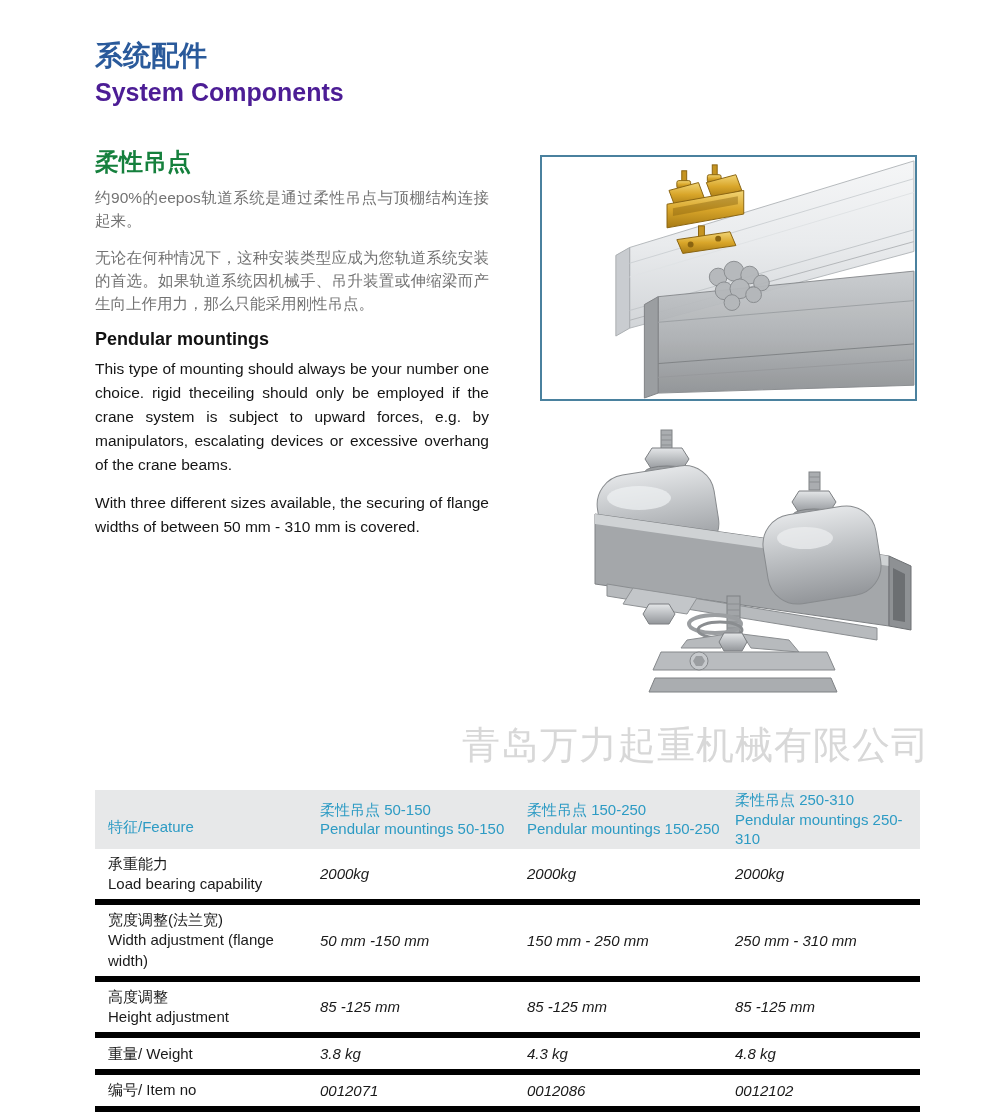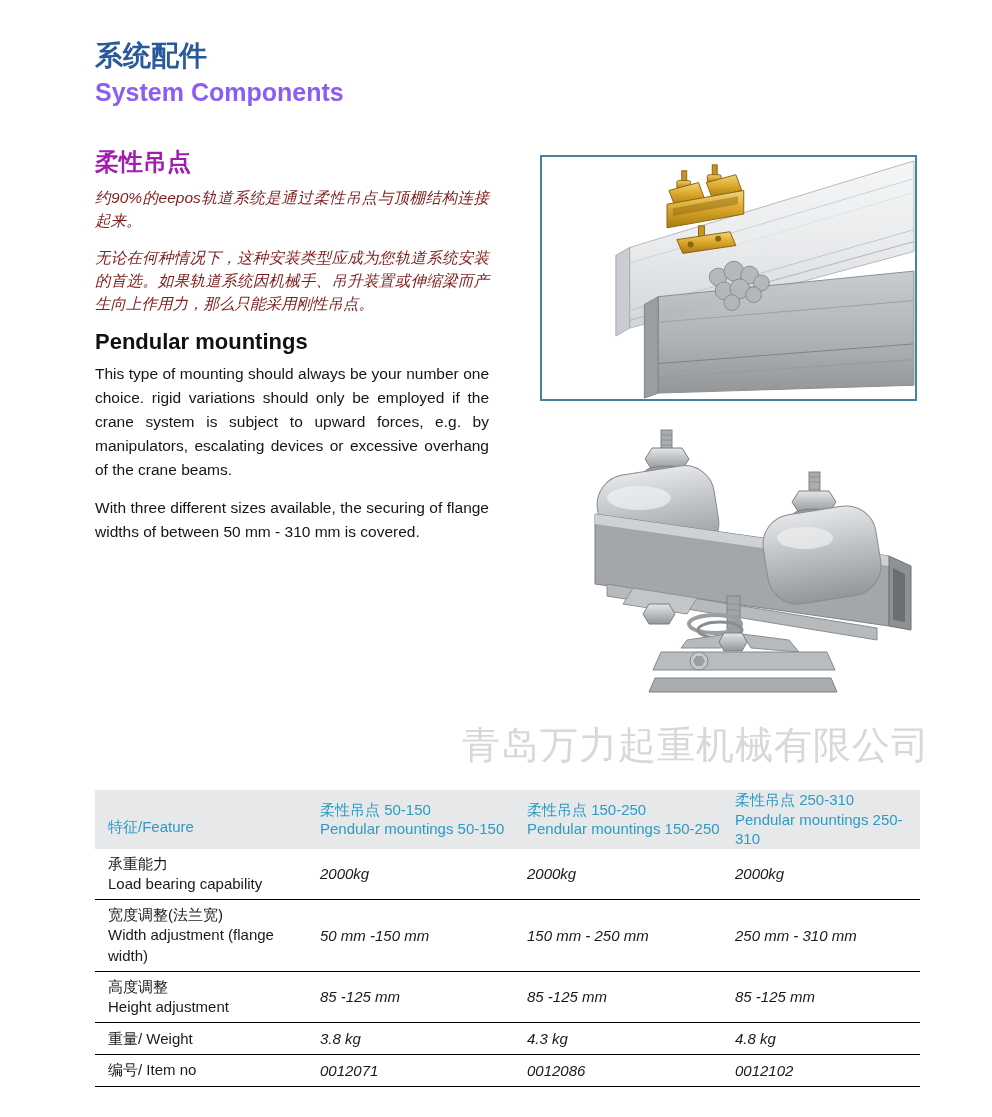--- a/index.html
+++ b/index.html
@@ -3,44 +3,44 @@
 <meta charset="utf-8">
 <style>
   html,body{margin:0;padding:0;background:#ffffff;}
   .page{
     position:relative;width:987px;height:1117px;background:#ffffff;overflow:hidden;
     font-family:"Liberation Sans","DejaVu Sans",sans-serif;color:#1a1a1a;
   }
   
   .page-header{position:absolute;left:95px;top:38px;}
   .title-zh{font-size:28px;font-weight:700;color:#2a5a9b;line-height:1.25;margin:0;}
-  .title-en{font-size:25px;font-weight:600;color:#8b5cf6;line-height:1.2;margin:4px 0 4px 0;}
+  .title-en{font-size:25px;font-weight:600;color:#4c1d95;line-height:1.2;margin:4px 0 4px 0;}
   
   .left-col{position:absolute;left:95px;top:146px;width:394px;}
-  .h-zh{font-size:24px;font-weight:700;color:#a21caf;margin:0 0 8px 0;}
-  .p-zh{font-size:15.5px;line-height:1.5;text-align:justify;margin:0 0 13px 0;color:#7f1d1d;font-style:italic;}
-  .h-en{font-size:22px;font-weight:600;color:#111;margin:14px 0 7px 0;}
+  .h-zh{font-size:24px;font-weight:700;color:#15803d;margin:0 0 8px 0;}
+  .p-zh{font-size:15.5px;line-height:1.5;text-align:justify;margin:0 0 13px 0;color:#737373;}
+  .h-en{font-size:18px;font-weight:600;color:#111;margin:14px 0 7px 0;}
   .p-en{font-size:15.5px;line-height:1.55;text-align:justify;margin:0 0 14px 0;color:#151515;}
   
   .figure-top{position:absolute;left:540px;top:155px;width:377px;height:246px;
     border:2px solid #4a819e;box-sizing:border-box;background:#fff;}
   .figure-bottom{position:absolute;left:537px;top:416px;width:386px;height:290px;background:#fff;}
   .figure-top svg,.figure-bottom svg{display:block;width:100%;height:100%;}
   
   .watermark{position:absolute;left:462px;top:720px;font-size:38px;color:#d8d8d8;
     white-space:nowrap;letter-spacing:1px;font-weight:400;}
   
   .spec-table{position:absolute;left:95px;top:790px;width:825px;font-size:15px;}
   .t-header{display:grid;grid-template-columns:225px 207px 208px 185px;align-items:center;
     background:#e7e8e9;min-height:53px;color:#2d9bc4;}
   .th{line-height:1.3;}
   .th-feature{padding-left:13px;margin-top:15px;}
   .th-line{display:block;}
   .t-row{display:grid;grid-template-columns:225px 207px 208px 185px;align-items:center;
-    border-bottom:1px solid #000000;}
+    border-bottom:6px solid #000000;}
   .r0{min-height:48px;} .r1{min-height:61px;} .r2{min-height:47px;}
   .r3{min-height:31px;} .r4{min-height:29px;}
   .td-feature{padding:5px 8px 5px 13px;line-height:1.35;}
   .f-line{display:block;}
   .td-val{line-height:1.3;font-style:italic;}
 </style>
 </head>
 <body>
 
 <div class="page">
@@ -48,21 +48,21 @@
   <div class="page-header">
     <div class="title-zh">系统配件</div>
     <div class="title-en">System Components</div>
   </div>
 
   <div class="left-col">
     <div class="h-zh">柔性吊点</div>
     <p class="p-zh">约90%的eepos轨道系统是通过柔性吊点与顶棚结构连接起来。</p>
     <p class="p-zh">无论在何种情况下，这种安装类型应成为您轨道系统安装的首选。如果轨道系统因机械手、吊升装置或伸缩梁而产生向上作用力，那么只能采用刚性吊点。</p>
     <div class="h-en">Pendular mountings</div>
-    <p class="p-en">This type of mounting should always be your number one choice. rigid variations should only be employed if the crane system is subject to upward forces, e.g. by manipulators, escalating devices or excessive overhang of the crane beams.</p>
+    <p class="p-en">This type of mounting should always be your number one choice. rigid theceiling should only be employed if the crane system is subject to upward forces, e.g. by manipulators, escalating devices or excessive overhang of the crane beams.</p>
     <p class="p-en">With three different sizes available, the securing of flange widths of between 50 mm - 310 mm is covered.</p>
   </div>
 
   <div class="figure-top">
     <svg viewBox="0 0 377 246">
       <defs>
         <linearGradient id="beamTop" x1="0" y1="0" x2="0" y2="1">
           <stop offset="0" stop-color="#f5f6f7"></stop>
             <stop offset="0.5" stop-color="#e9ebed"></stop>
             <stop offset="1" stop-color="#d2d5d8"></stop>

